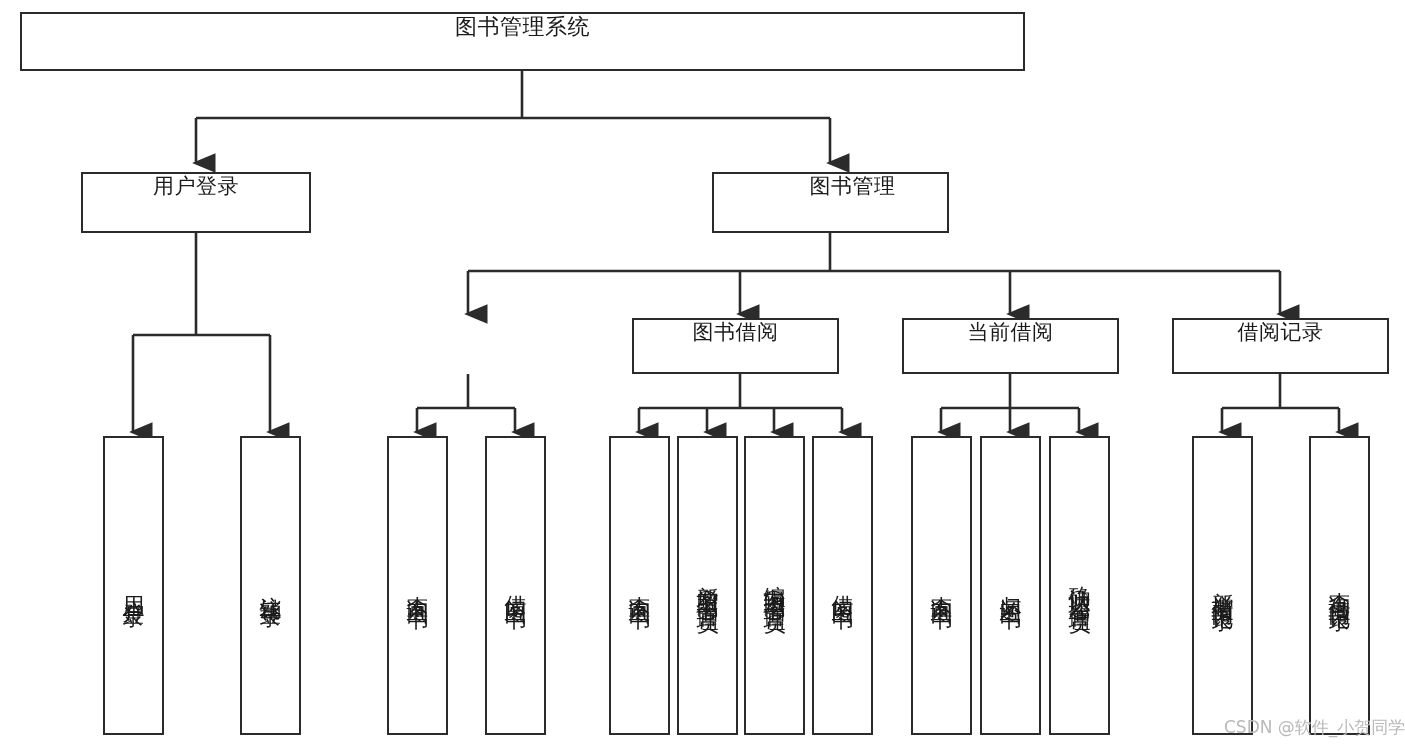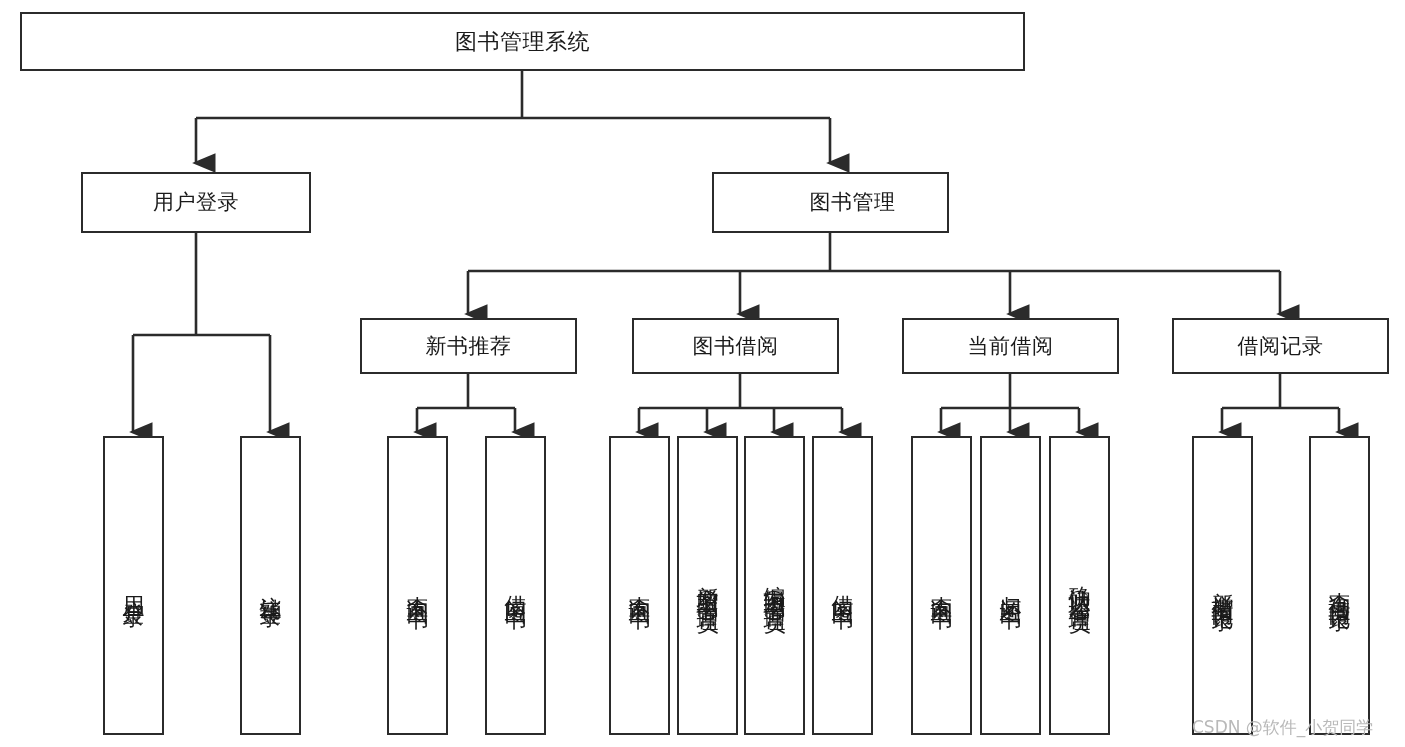--- a/index.html
+++ b/index.html
@@ -24,21 +24,21 @@
     top: 0;
     width: 1405px;
     height: 747px;
   }
   .node {
     position: absolute;
     box-sizing: border-box;
     border: 2.5px solid #2b2b2b;
     background: #ffffff;
     display: flex;
-    align-items: center;
+    align-items: flex-start;
     justify-content: center;
     z-index: 2;
   }
   .node-label {
     color: #1a1a1a;
     letter-spacing: 0.5px;
     line-height: 1.15;
     text-align: center;
     white-space: nowrap;
   }
@@ -62,20 +62,21 @@
     letter-spacing: 4px;
     line-height: 1;
   }
   .watermark {
     position: absolute;
     color: #b9b9b9;
     font-size: 17px;
     white-space: nowrap;
     z-index: 5;
     font-family: "DejaVu Sans", "Liberation Sans", sans-serif;
+    margin-left: 32px;
   }
 </style>
 </head>
 <body>
 
 <div id="diagram-root">
 
   <svg class="connectors" viewBox="0 0 1405 747" xmlns="http://www.w3.org/2000/svg">
     <defs>
       <marker id="arrow" viewBox="0 0 12 12" refX="6" refY="10" markerWidth="9" markerHeight="9" orient="auto-start-reverse">
@@ -130,23 +131,20 @@
     <span class="node-label">图书管理系统</span>
   </div>
 
   <div class="node horiz" style="left:81px; top:172px; width:230px; height:61px;">
     <span class="node-label">用户登录</span>
   </div>
   <div class="node horiz" style="left:712px; top:172px; width:237px; height:61px;padding-left:44px;">
     <span class="node-label">图书管理</span>
   </div>
 
-  <div class="node horiz" style="left:360px; top:318px; width:217px; height:56px;">
-    <span class="node-label">新书推荐</span>
-  </div>
   <div class="node horiz" style="left:632px; top:318px; width:207px; height:56px;">
     <span class="node-label">图书借阅</span>
   </div>
   <div class="node horiz" style="left:902px; top:318px; width:217px; height:56px;">
     <span class="node-label">当前借阅</span>
   </div>
   <div class="node horiz" style="left:1172px; top:318px; width:217px; height:56px;">
     <span class="node-label">借阅记录</span>
   </div>
 

